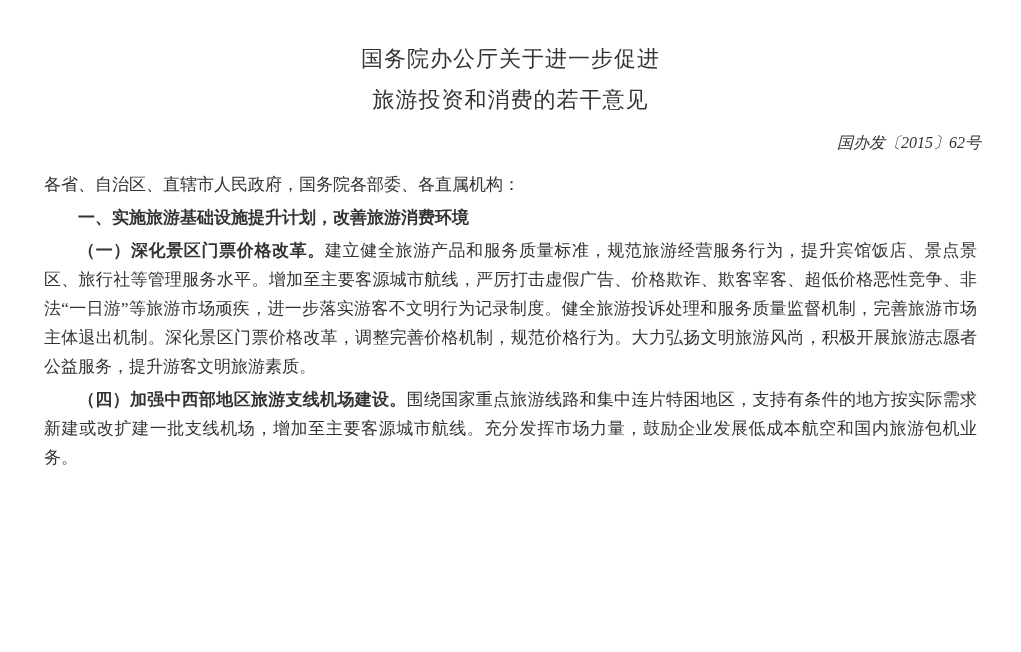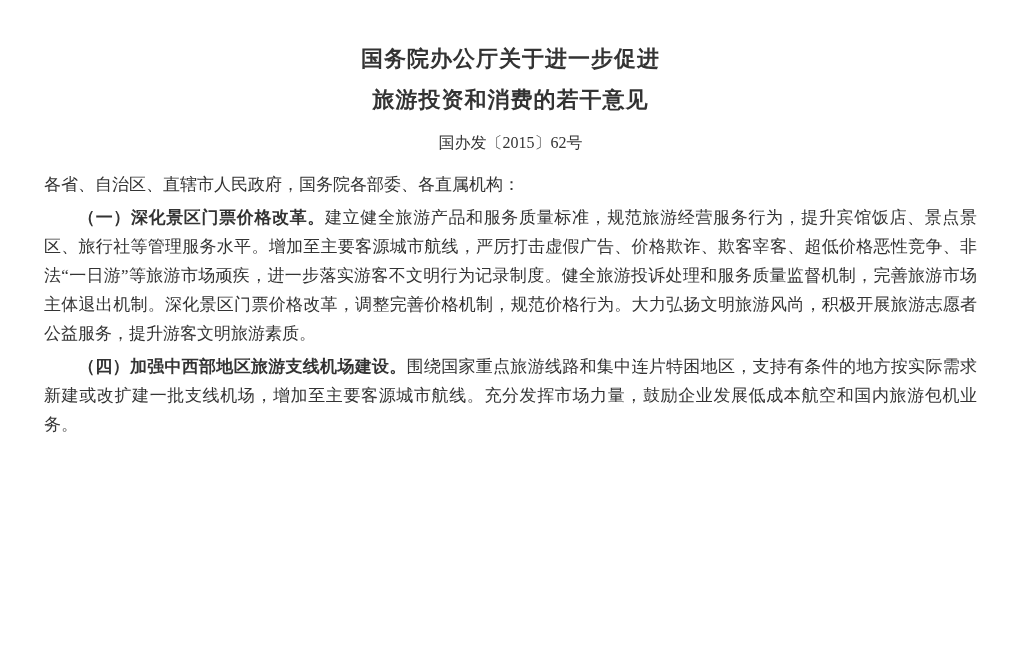--- a/index.html
+++ b/index.html
@@ -18,29 +18,30 @@
     padding: 0 40px;
     box-sizing: border-box;
     width: 1021px;
   }
   .title-block {
     margin-top: 38px;
     text-align: center;
   }
   .title-line {
     font-size: 22px;
-    font-weight: bold;
+    font-weight: normal;
     line-height: 41px;
     letter-spacing: 1px;
   }
   .doc-number {
     margin-top: 13px;
-    text-align: center;
+    text-align: right;
     font-size: 16px;
     line-height: 20px;
+    font-style: italic;
   }
   .content {
     margin-top: 17px;
     font-size: 17px;
     line-height: 29px;
     text-align: justify;
   }
   .content p {
     margin: 4px;
     padding: 0;
@@ -61,20 +62,21 @@
     <div class="title-line">国务院办公厅关于进一步促进</div>
     <div class="title-line">旅游投资和消费的若干意见</div>
   </div>
 
   <div class="doc-number">国办发〔2015〕62号</div>
 
   <div class="content">
     <p>各省、自治区、直辖市人民政府，国务院各部委、各直属机构：</p>
 
 
+    <p class="indent bold">一、实施旅游基础设施提升计划，改善旅游消费环境</p>
 
     <p class="indent"><span class="bold">（一）深化景区门票价格改革。</span><span>建立健全旅游产品和服务质量标准，规范旅游经营服务行为，提升宾馆饭店、景点景区、旅行社等管理服务水平。增加至主要客源城市航线，严厉打击虚假广告、价格欺诈、欺客宰客、超低价格恶性竞争、非法“一日游”等旅游市场顽疾，进一步落实游客不文明行为记录制度。健全旅游投诉处理和服务质量监督机制，完善旅游市场主体退出机制。深化景区门票价格改革，调整完善价格机制，规范价格行为。大力弘扬文明旅游风尚，积极开展旅游志愿者公益服务，提升游客文明旅游素质。</span></p>
 
 
 
     <p class="indent"><span class="bold">（四）加强中西部地区旅游支线机场建设。</span><span>围绕国家重点旅游线路和集中连片特困地区，支持有条件的地方按实际需求新建或改扩建一批支线机场，增加至主要客源城市航线。充分发挥市场力量，鼓励企业发展低成本航空和国内旅游包机业务。</span></p>
   </div>
 
 </div>
 

